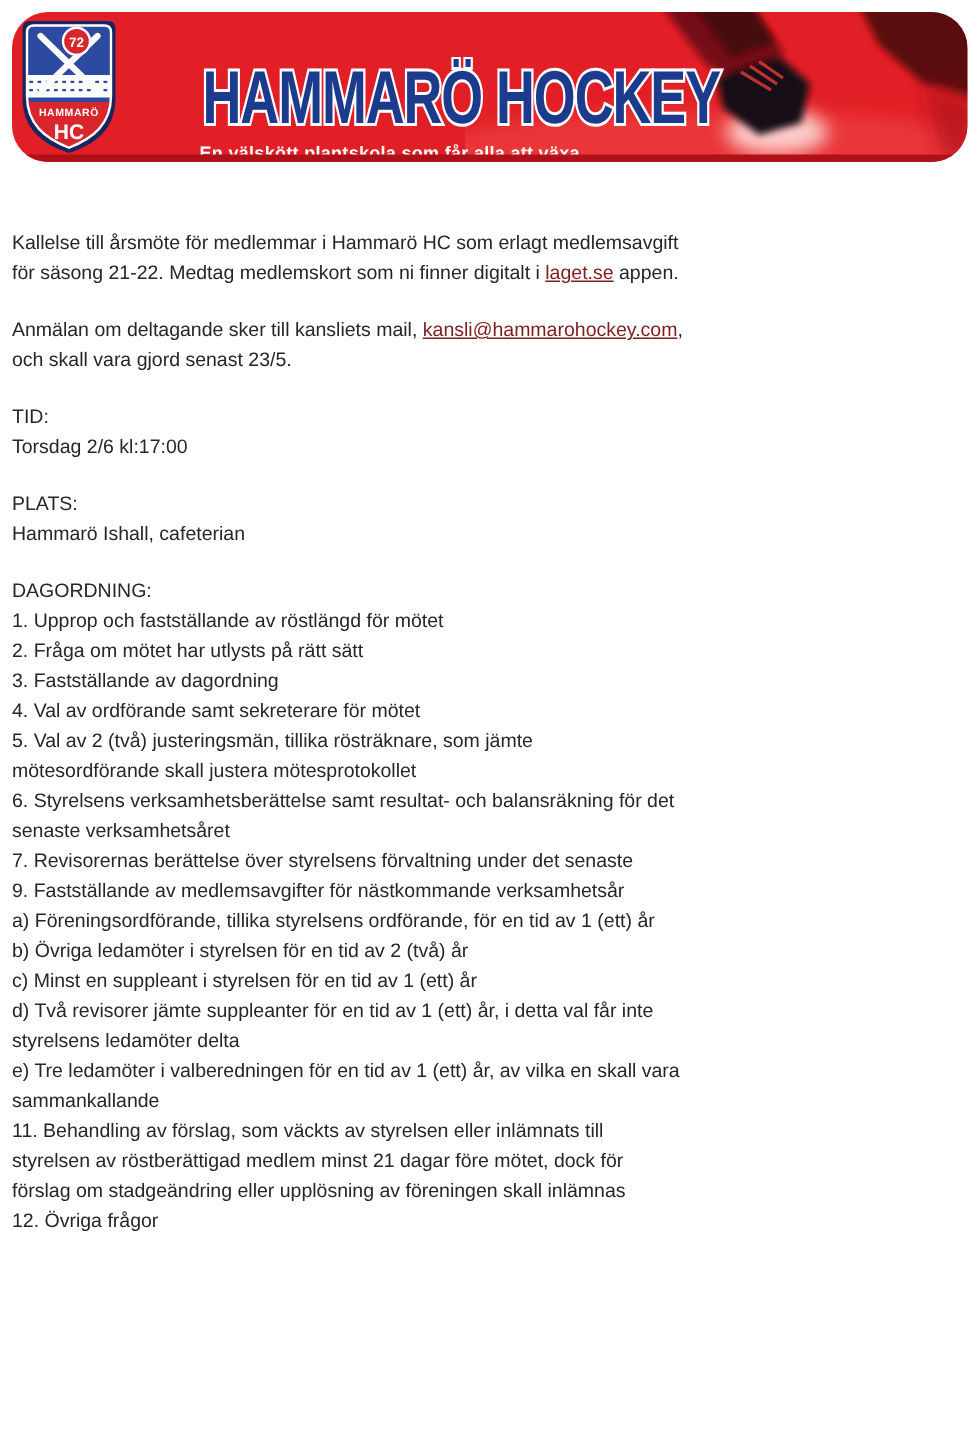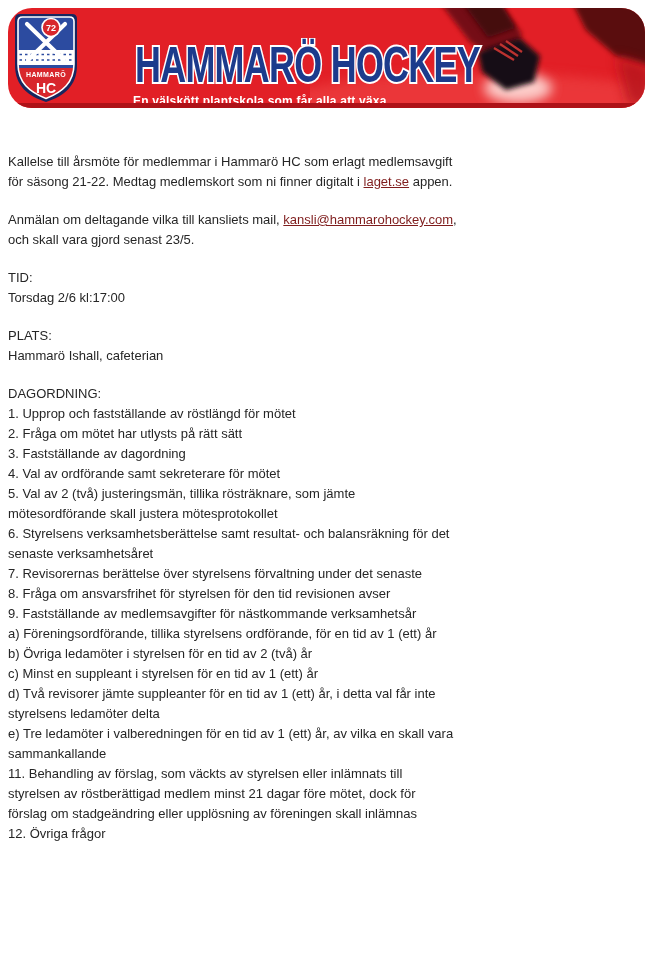--- a/index.html
+++ b/index.html
@@ -102,21 +102,21 @@
     </div>
 
   </div>
 
   <div class="doc" id="doc">
       <div class="block">
         <div class="line"><span>Kallelse till årsmöte för medlemmar i Hammarö HC som erlagt medlemsavgift</span></div>
         <div class="line"><span>för säsong 21-22. Medtag medlemskort som ni finner digitalt i </span><a href="#" class="link">laget.se</a><span> appen.</span></div>
       </div>
       <div class="block">
-        <div class="line"><span>Anmälan om deltagande vilka till kansliets mail, </span><a href="#" class="link">kansli@hammarohockey.com</a><span>,</span></div>
+        <div class="line"><span>Anmälan om deltagande sker till kansliets mail, </span><a href="#" class="link">kansli@hammarohockey.com</a><span>,</span></div>
         <div class="line"><span>och skall vara gjord senast 23/5.</span></div>
       </div>
       <div class="block">
         <div class="line"><span>TID:</span></div>
         <div class="line"><span>Torsdag 2/6 kl:17:00</span></div>
       </div>
       <div class="block">
         <div class="line"><span>PLATS:</span></div>
         <div class="line"><span>Hammarö Ishall, cafeterian</span></div>
       </div>
@@ -124,21 +124,20 @@
         <div class="line"><span>DAGORDNING:</span></div>
         <div class="line"><span>1. Upprop och fastställande av röstlängd för mötet</span></div>
         <div class="line"><span>2. Fråga om mötet har utlysts på rätt sätt</span></div>
         <div class="line"><span>3. Fastställande av dagordning</span></div>
         <div class="line"><span>4. Val av ordförande samt sekreterare för mötet</span></div>
         <div class="line"><span>5. Val av 2 (två) justeringsmän, tillika rösträknare, som jämte</span></div>
         <div class="line"><span>mötesordförande skall justera mötesprotokollet</span></div>
         <div class="line"><span>6. Styrelsens verksamhetsberättelse samt resultat- och balansräkning för det</span></div>
         <div class="line"><span>senaste verksamhetsåret</span></div>
         <div class="line"><span>7. Revisorernas berättelse över styrelsens förvaltning under det senaste</span></div>
-        <div class="line"><span>8. Fråga om ansvarsfrihet för styrelsen för den tid revisionen avser</span></div>
         <div class="line"><span>9. Fastställande av medlemsavgifter för nästkommande verksamhetsår</span></div>
         <div class="line"><span>a) Föreningsordförande, tillika styrelsens ordförande, för en tid av 1 (ett) år</span></div>
         <div class="line"><span>b) Övriga ledamöter i styrelsen för en tid av 2 (två) år</span></div>
         <div class="line"><span>c) Minst en suppleant i styrelsen för en tid av 1 (ett) år</span></div>
         <div class="line"><span>d) Två revisorer jämte suppleanter för en tid av 1 (ett) år, i detta val får inte</span></div>
         <div class="line"><span>styrelsens ledamöter delta</span></div>
         <div class="line"><span>e) Tre ledamöter i valberedningen för en tid av 1 (ett) år, av vilka en skall vara</span></div>
         <div class="line"><span>sammankallande</span></div>
         <div class="line"><span>11. Behandling av förslag, som väckts av styrelsen eller inlämnats till</span></div>
         <div class="line"><span>styrelsen av röstberättigad medlem minst 21 dagar före mötet, dock för</span></div>

